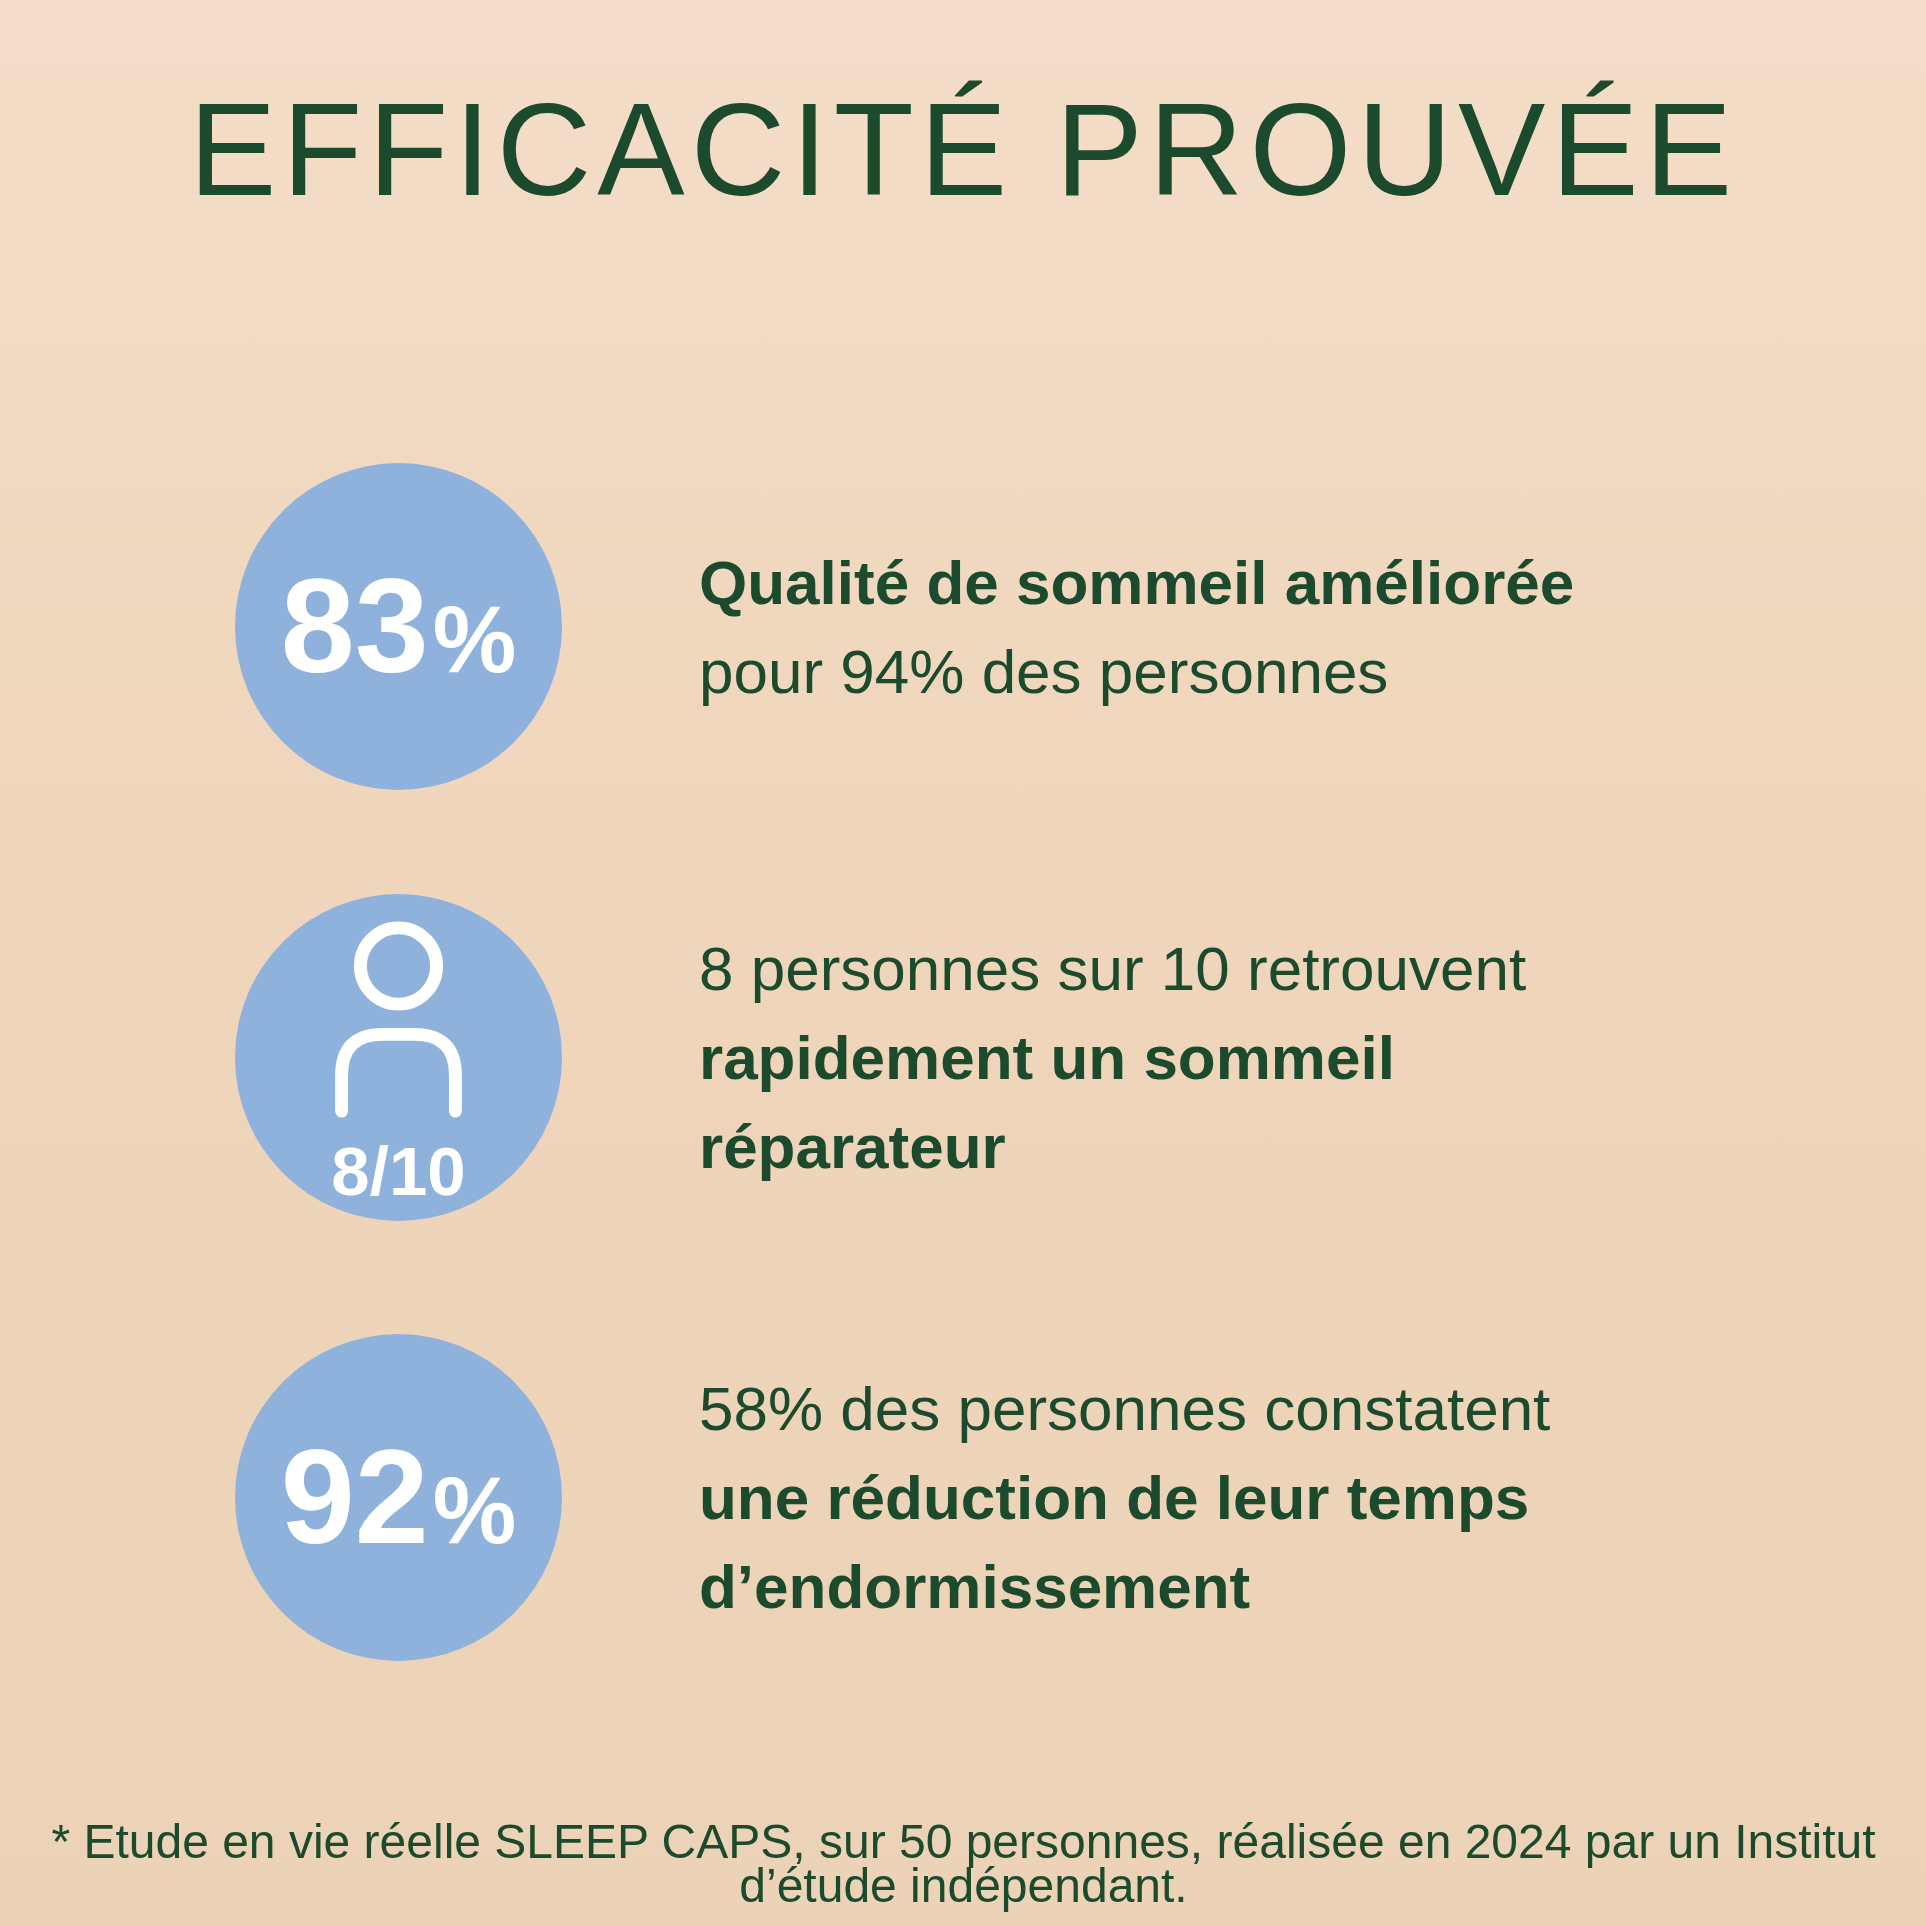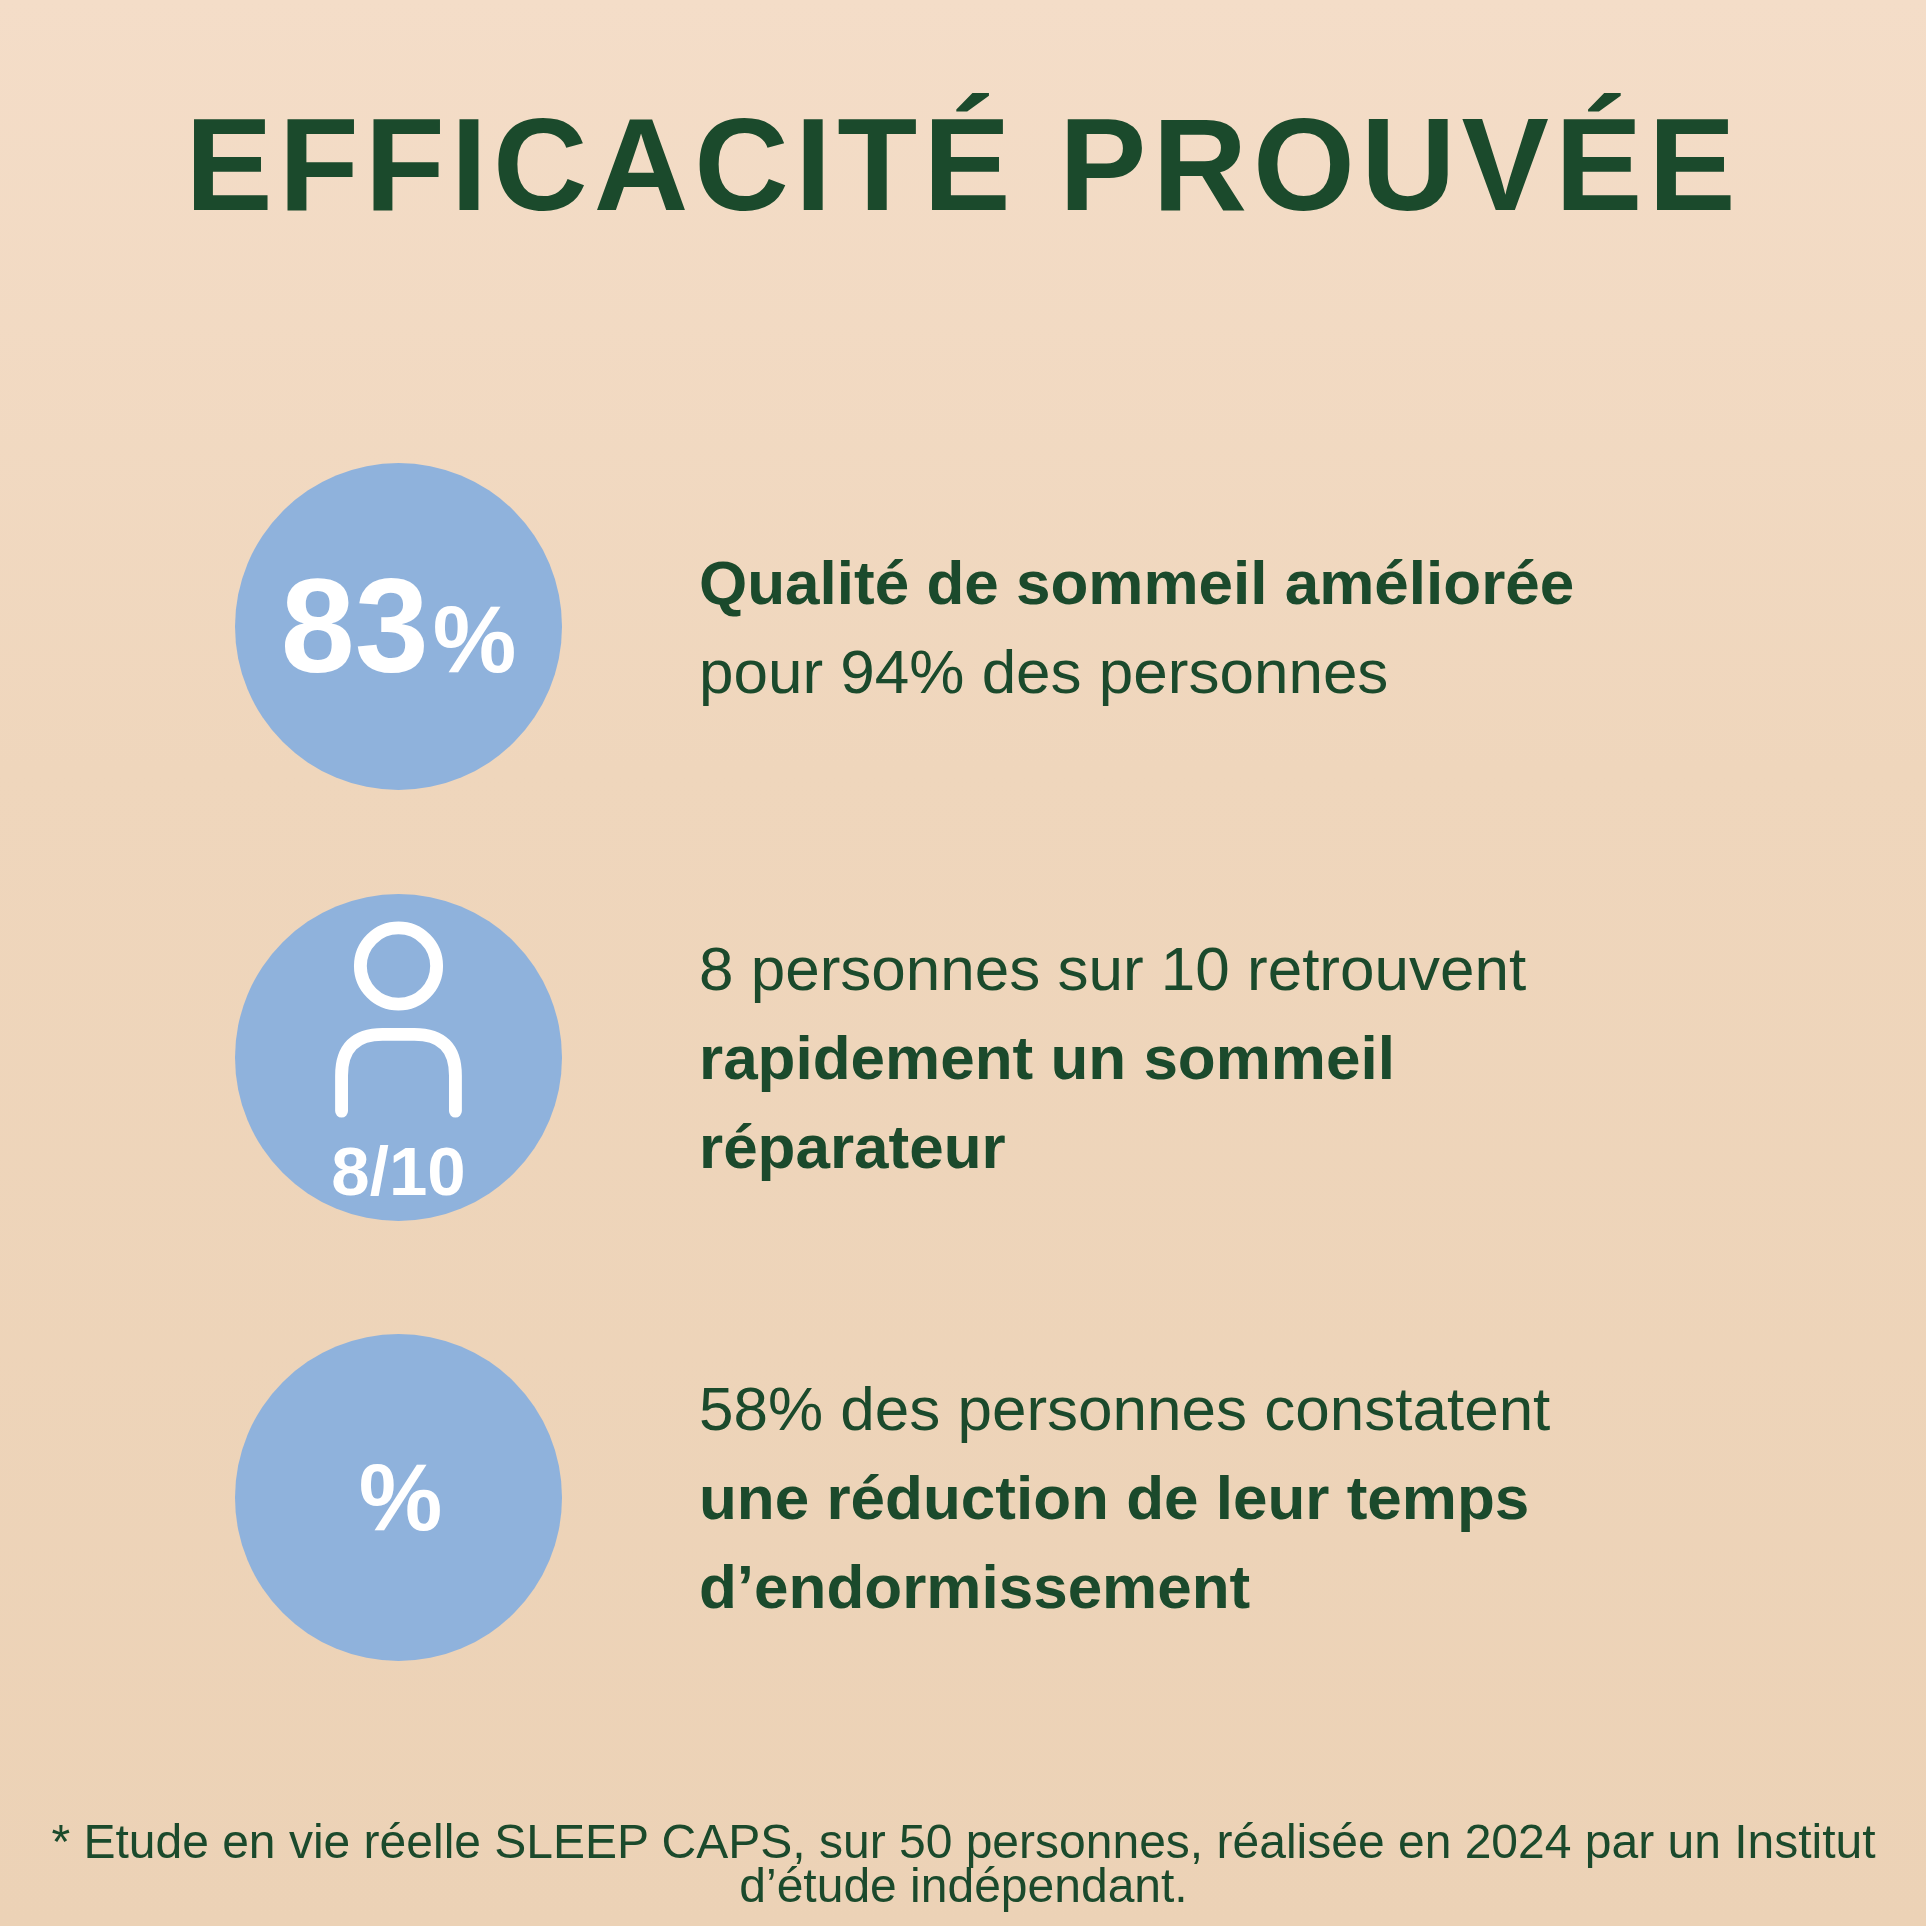--- a/index.html
+++ b/index.html
@@ -10,28 +10,28 @@
     width: 1927px;
     height: 1927px;
     overflow: hidden;
     background: linear-gradient(180deg, #f4ddc8 0%, #efd6bc 40%, #ecd2b6 100%);
     color: #1b4a2c;
   }
 
   
   .title {
     position: absolute;
-    top: 95px;
+    top: 80px;
     left: 0;
     right: 0;
     margin: 0;
     text-align: center;
     font-size: 131px;
     line-height: 139px;
-    font-weight: 700;
+    font-weight: 400;
     letter-spacing: 6px;
     color: #1b4a2c;
     white-space: nowrap;
   }
 
   
   .row {
     position: absolute;
     left: 235px;
     display: flex;
@@ -135,20 +135,21 @@
     <div class="lines">
       <p>8 personnes sur 10 retrouvent</p>
       <p class="bold">rapidement un sommeil</p>
       <p class="bold">réparateur</p>
     </div>
   </section>
 
   <section class="row row-3">
     <div class="badge">
       <span class="stat-inline">
+        <span class="num">92</span>
         <span class="pct">%</span>
       </span>
     </div>
     <div class="lines">
       <p>58% des personnes constatent</p>
       <p class="bold">une réduction de leur temps</p>
       <p class="bold">d’endormissement</p>
     </div>
   </section>
 

